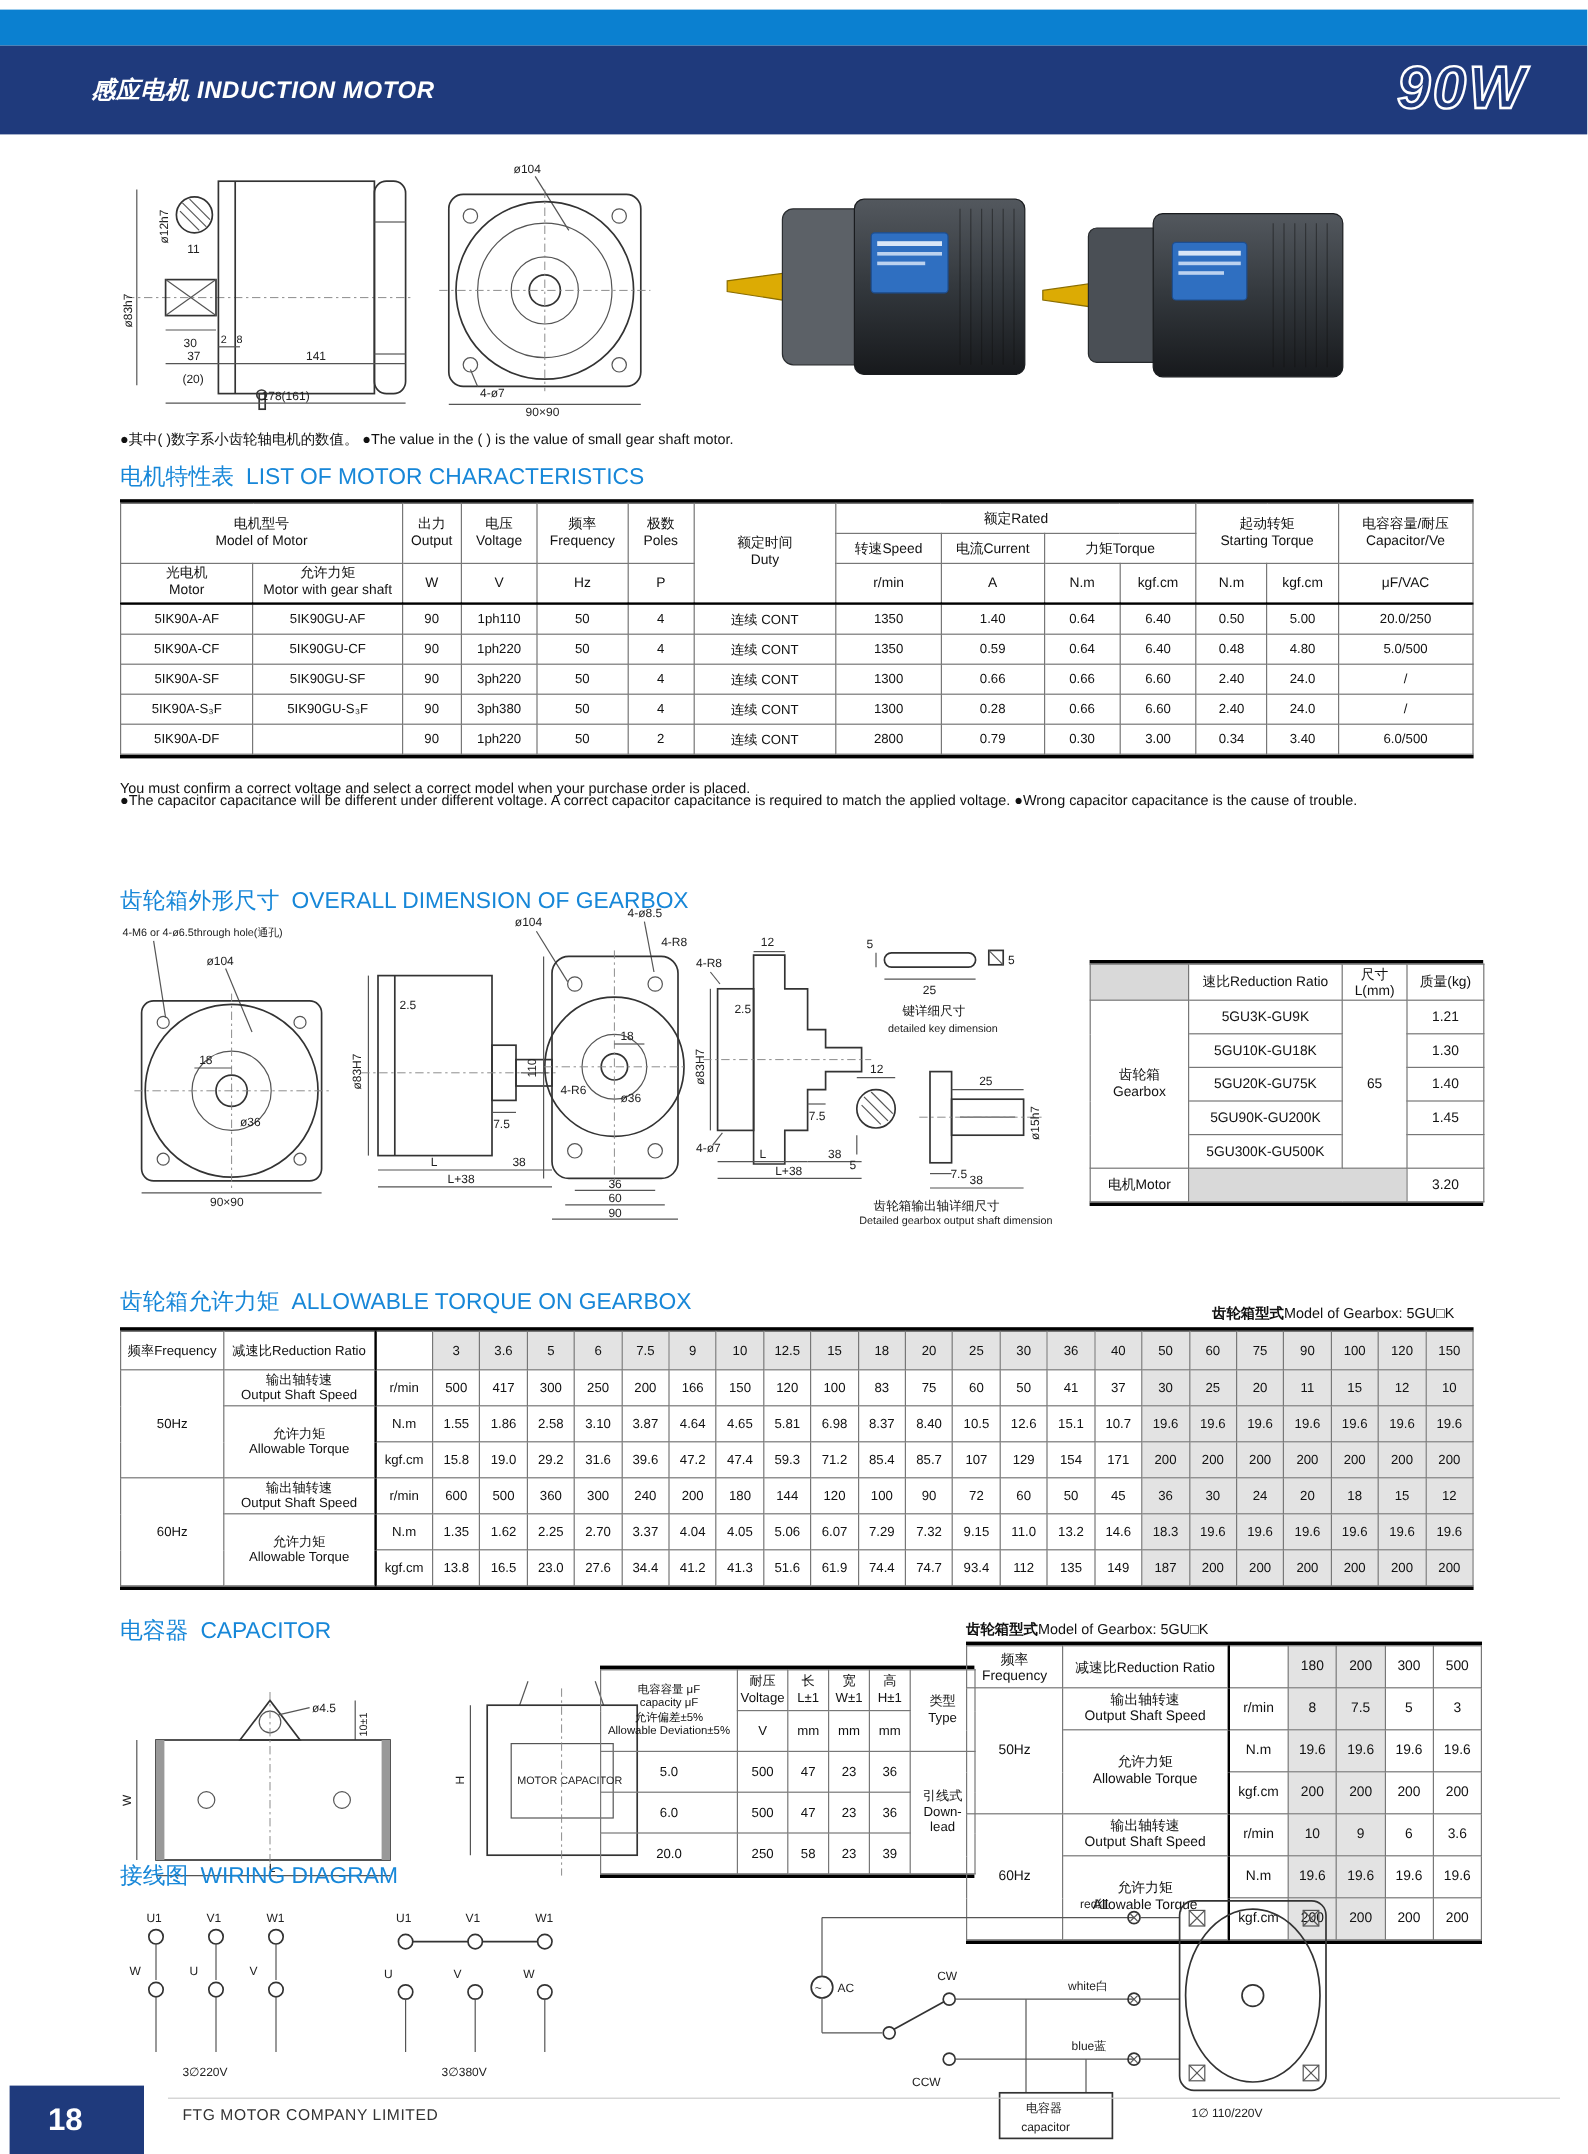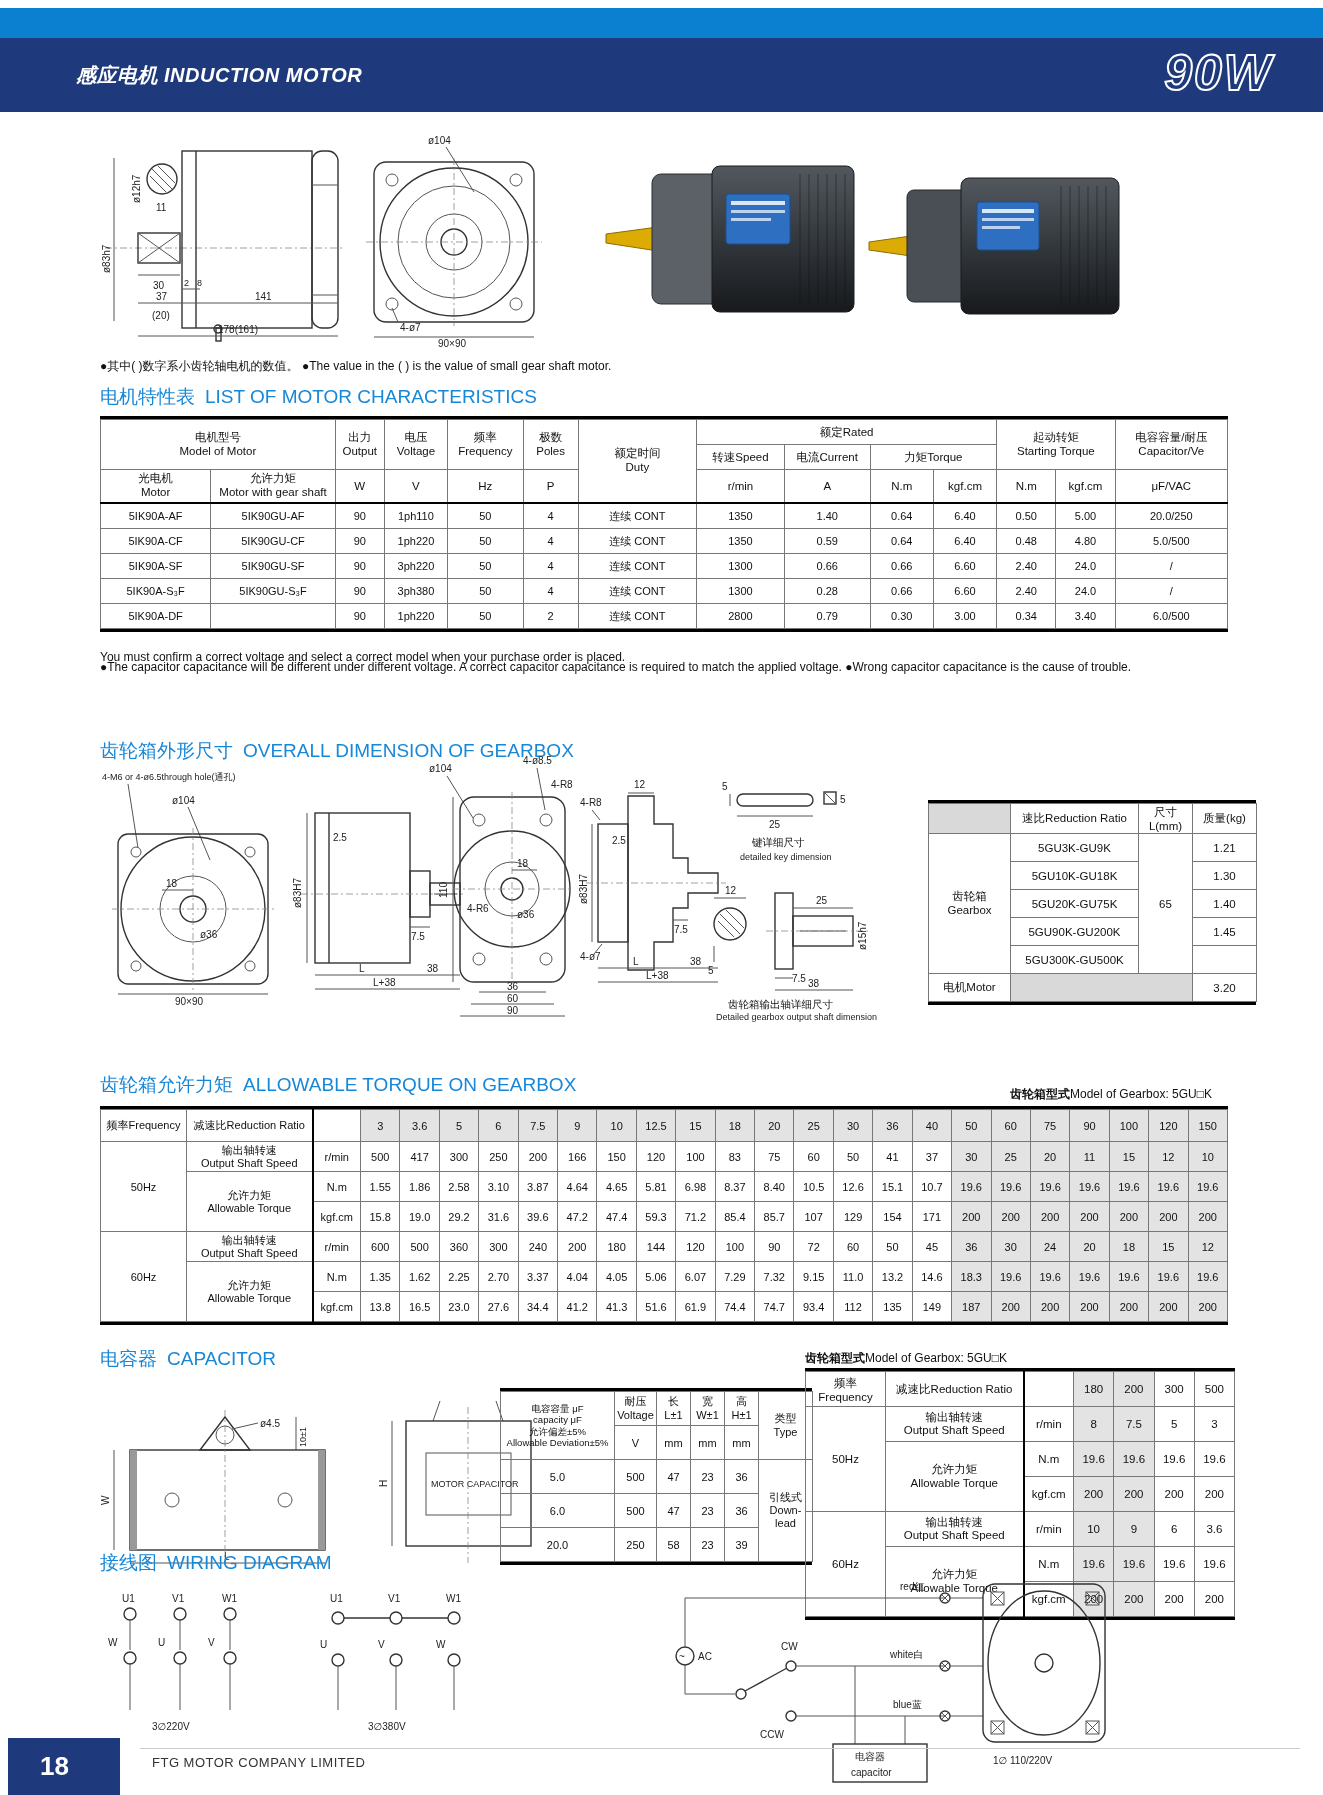--- a/index.html
+++ b/index.html
@@ -481,21 +481,21 @@
     <text class="dt" x="116" y="46">25</text>
     <text class="dt" transform="rotate(-90 166 92)" x="166" y="92">ø15h7</text>
     <line class="ln" x1="75" y1="120" x2="93" y2="120"></line>
     <text class="dt" x="92" y="124">7.5</text>
     <line class="ln" x1="75" y1="132" x2="153" y2="132"></line>
     <text class="dt" x="108" y="129">38</text>
     <text class="cap" x="28" y="150">齿轮箱输出轴详细尺寸</text>
     <text class="dts" x="16" y="162">Detailed gearbox output shaft dimension</text>
   </svg>
 
-  <div class="abs thick" style="left:928px;top:800px;width:328px">
+  <div class="abs thick" style="left:908px;top:800px;width:328px">
     <table class="gw">
       <colgroup>
           <col style="width:82px">
           <col style="width:128px">
           <col style="width:54px">
           <col style="width:64px">
         </colgroup>
       <tbody>
           <tr>
         <td class="gray"></td>

